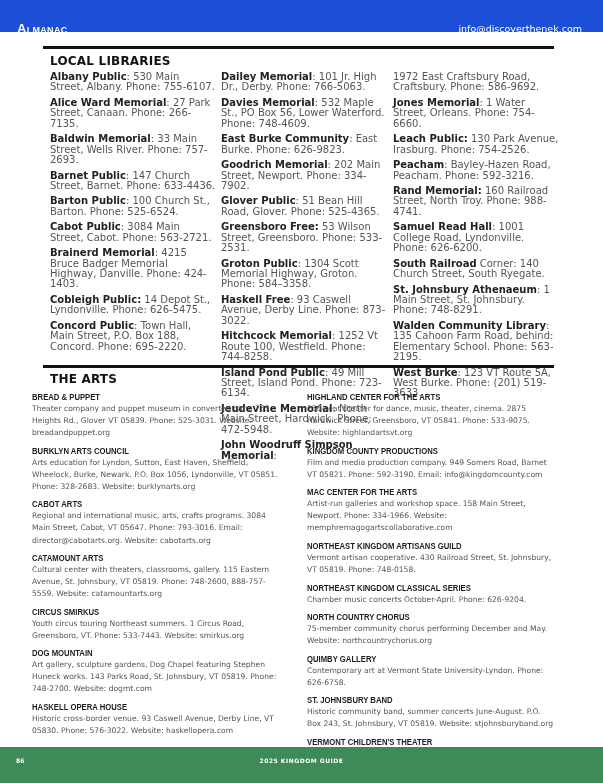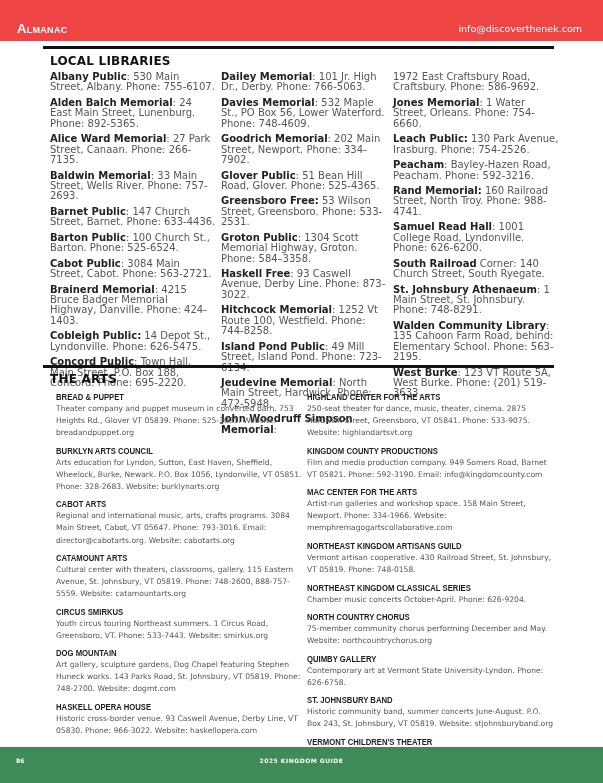--- a/index.html
+++ b/index.html
@@ -1,21 +1,21 @@
 <!DOCTYPE html>
 <html><head>
 <meta charset="utf-8">
 <style>
   * { box-sizing: border-box; margin: 0; padding: 0; }
   html, body { width: 603px; height: 783px; background: #ffffff; overflow: hidden; }
   body { position: relative; font-family: "DejaVu Sans", "Liberation Sans", sans-serif; color: #444; }
 
   .topbar {
-    position: absolute; left: 0; top: 0; width: 603px; height: 41px;
-    background: #ef4444; color: #fff;
+    position: absolute; left: 0; top: 0; width: 603px; height: 32px;
+    background: #1d4ed8; color: #fff;
   }
   .topbar .title {
     position: absolute; left: 17px; top: 21px;
     font-family: "Liberation Sans", sans-serif; font-weight: bold;
     font-size: 13px; letter-spacing: 0.3px; font-variant: small-caps;
   }
   .topbar .email {
     position: absolute; right: 21px; top: 23px;
     font-family: "DejaVu Sans", sans-serif; font-size: 9.5px;
   }
@@ -68,33 +68,33 @@
 <div class="topbar">
   <div class="title">Almanac</div>
   <div class="email">info@discoverthenek.com</div>
 </div>
 
 <div class="section-rule" style="top:46px;"></div>
 <div class="section-title" style="top:54px;">LOCAL LIBRARIES</div>
 
 <div class="lib-col" style="left:50px;">
     <div class="lib-entry"><b>Albany Public</b><span>: 530 Main Street, Albany. Phone: 755-6107.</span></div>
-    <div class="lib-entry"><b>Alden Balch Memorial</b><span>: 24 East Main Street, Lunenburg. Phone: 892-5365.</span></div>
     <div class="lib-entry"><b>Alice Ward Memorial</b><span>: 27 Park Street, Canaan. Phone: 266-7135.</span></div>
     <div class="lib-entry"><b>Baldwin Memorial</b><span>: 33 Main Street, Wells River. Phone: 757-2693.</span></div>
     <div class="lib-entry"><b>Barnet Public</b><span>: 147 Church Street, Barnet. Phone: 633-4436.</span></div>
     <div class="lib-entry"><b>Barton Public</b><span>: 100 Church St., Barton. Phone: 525-6524.</span></div>
     <div class="lib-entry"><b>Cabot Public</b><span>: 3084 Main Street, Cabot. Phone: 563-2721.</span></div>
     <div class="lib-entry"><b>Brainerd Memorial</b><span>: 4215 Bruce Badger Memorial Highway, Danville. Phone: 424-1403.</span></div>
     <div class="lib-entry"><b>Cobleigh Public:</b><span> 14 Depot St., Lyndonville. Phone: 626-5475.</span></div>
     <div class="lib-entry"><b>Concord Public</b><span>: Town Hall, Main Street, P.O. Box 188, Concord. Phone: 695-2220.</span></div>
   </div>
 <div class="lib-col" style="left:221px;">
     <div class="lib-entry"><b>Dailey Memorial</b><span>: 101 Jr. High Dr., Derby. Phone: 766-5063.</span></div>
     <div class="lib-entry"><b>Davies Memorial</b><span>: 532 Maple St., PO Box 56, Lower Waterford. Phone: 748-4609.</span></div>
+    <div class="lib-entry"><b>East Burke Community</b><span>: East Burke. Phone: 626-9823.</span></div>
     <div class="lib-entry"><b>Goodrich Memorial</b><span>: 202 Main Street, Newport. Phone: 334-7902.</span></div>
     <div class="lib-entry"><b>Glover Public</b><span>: 51 Bean Hill Road, Glover. Phone: 525-4365.</span></div>
     <div class="lib-entry"><b>Greensboro Free:</b><span> 53 Wilson Street, Greensboro. Phone: 533-2531.</span></div>
     <div class="lib-entry"><b>Groton Public</b><span>: 1304 Scott Memorial Highway, Groton. Phone: 584–3358.</span></div>
     <div class="lib-entry"><b>Haskell Free</b><span>: 93 Caswell Avenue, Derby Line. Phone: 873-3022.</span></div>
     <div class="lib-entry"><b>Hitchcock Memorial</b><span>: 1252 Vt Route 100, Westfield. Phone: 744-8258.</span></div>
     <div class="lib-entry"><b>Island Pond Public</b><span>: 49 Mill Street, Island Pond. Phone: 723-6134.</span></div>
     <div class="lib-entry"><b>Jeudevine Memorial</b><span>: North Main Street, Hardwick. Phone: 472-5948.</span></div>
     <div class="lib-entry"><b>John Woodruff Simpson Memorial</b><span>:</span></div>
   </div>
@@ -107,21 +107,21 @@
     <div class="lib-entry"><b>Samuel Read Hall</b><span>: 1001 College Road, Lyndonville. Phone: 626-6200.</span></div>
     <div class="lib-entry"><b>South Railroad</b><span> Corner: 140 Church Street, South Ryegate.</span></div>
     <div class="lib-entry"><b>St. Johnsbury Athenaeum</b><span>: 1 Main Street, St. Johnsbury. Phone: 748-8291.</span></div>
     <div class="lib-entry"><b>Walden Community Library</b><span>: 135 Cahoon Farm Road, behind: Elementary School. Phone: 563-2195.</span></div>
     <div class="lib-entry"><b>West Burke</b><span>: 123 VT Route 5A, West Burke. Phone: (201) 519-3633.</span></div>
   </div>
 
 <div class="section-rule" style="top:365px;"></div>
 <div class="section-title" style="top:372px;">THE ARTS</div>
 
-<div class="arts-col" style="left:56px;">
+<div class="arts-col" style="left:32px;">
     <div class="art-entry">
       <div class="art-name">BREAD &amp; PUPPET</div>
       <div class="art-desc">Theater company and puppet museum in converted barn. 753 Heights Rd., Glover VT 05839. Phone: 525-3031. Website: breadandpuppet.org</div>
     </div>
     <div class="art-entry">
       <div class="art-name">BURKLYN ARTS COUNCIL</div>
       <div class="art-desc">Arts education for Lyndon, Sutton, East Haven, Sheffield, Wheelock, Burke, Newark. P.O. Box 1056, Lyndonville, VT 05851. Phone: 328-2683. Website: burklynarts.org</div>
     </div>
     <div class="art-entry">
       <div class="art-name">CABOT ARTS</div>
@@ -134,21 +134,21 @@
     <div class="art-entry">
       <div class="art-name">CIRCUS SMIRKUS</div>
       <div class="art-desc">Youth circus touring Northeast summers. 1 Circus Road, Greensboro, VT. Phone: 533-7443. Website: smirkus.org</div>
     </div>
     <div class="art-entry">
       <div class="art-name">DOG MOUNTAIN</div>
       <div class="art-desc">Art gallery, sculpture gardens, Dog Chapel featuring Stephen Huneck works. 143 Parks Road, St. Johnsbury, VT 05819. Phone: 748-2700. Website: dogmt.com</div>
     </div>
     <div class="art-entry">
       <div class="art-name">HASKELL OPERA HOUSE</div>
-      <div class="art-desc">Historic cross-border venue. 93 Caswell Avenue, Derby Line, VT 05830. Phone: 966-3022. Website: haskellopera.com</div>
+      <div class="art-desc">Historic cross-border venue. 93 Caswell Avenue, Derby Line, VT 05830. Phone: 576-3022. Website: haskellopera.com</div>
     </div>
   </div>
 <div class="arts-col" style="left:307px;">
     <div class="art-entry">
       <div class="art-name">HIGHLAND CENTER FOR THE ARTS</div>
       <div class="art-desc">250-seat theater for dance, music, theater, cinema. 2875 Hardwick Street, Greensboro, VT 05841. Phone: 533-9075. Website: highlandartsvt.org</div>
     </div>
     <div class="art-entry">
       <div class="art-name">KINGDOM COUNTY PRODUCTIONS</div>
       <div class="art-desc">Film and media production company. 949 Somers Road, Barnet VT 05821. Phone: 592-3190. Email: info@kingdomcounty.com</div>

